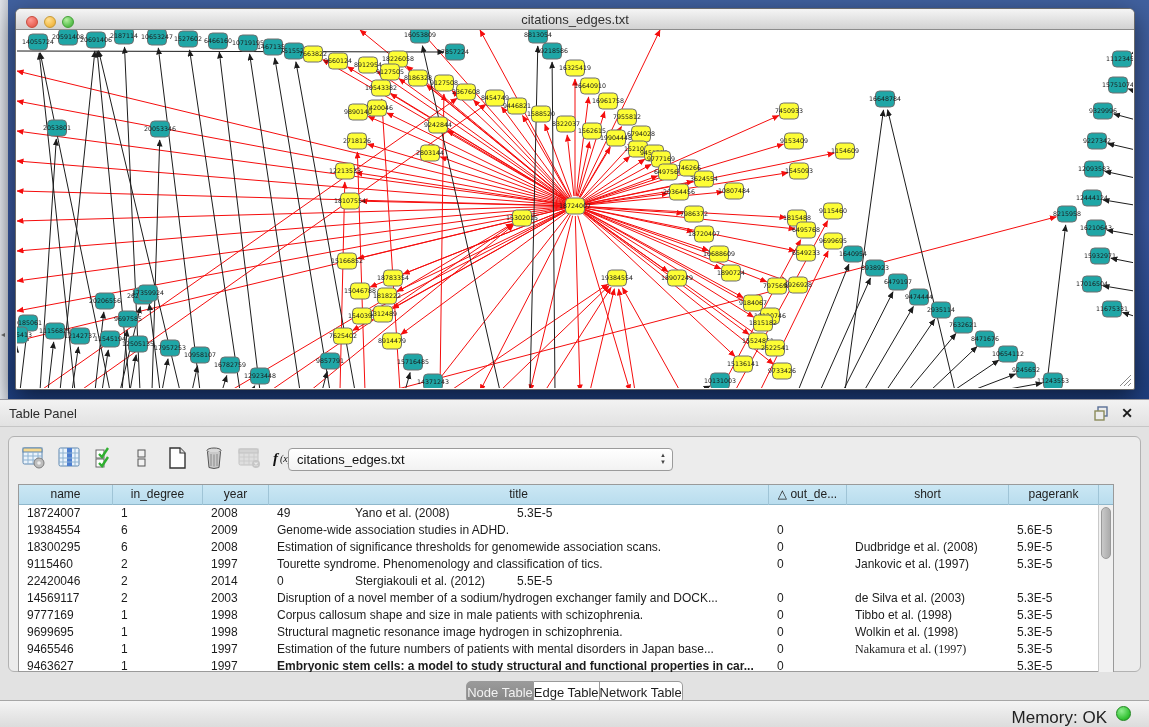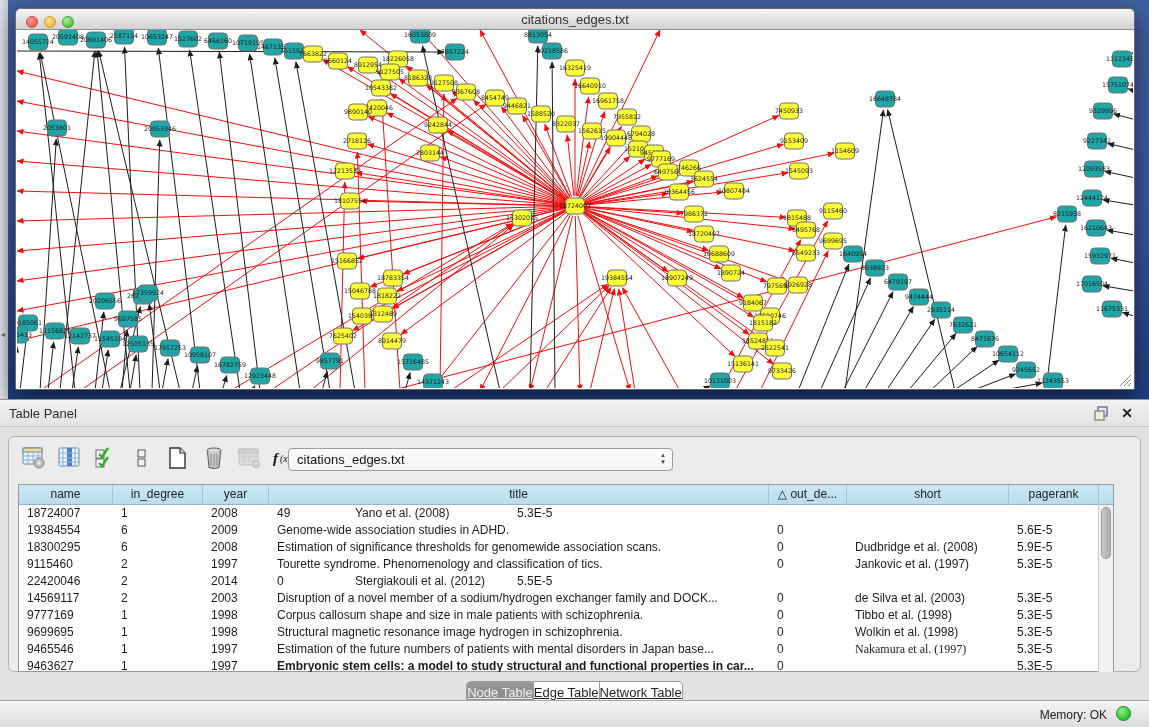--- a/index.html
+++ b/index.html
@@ -62,29 +62,29 @@
   .tr { display:flex; height:17px; line-height:16px; }
   .td { padding-left:8px; overflow:hidden; white-space:nowrap; color:#1c1c1c; }
   #tbl-scroll { position:absolute; right:0; top:20px; width:15px; height:167px;
     background:#F1F1F1; border-left:1px solid #C9C9C9; }
   #tbl-thumb { position:absolute; left:2px; top:2px; width:10px; height:52px;
     background:linear-gradient(90deg,#C9C9C9,#ABABAB); border-radius:5px; border:1px solid #9A9A9A; }
 
   
   #tabs { position:absolute; left:0; top:281px; width:1149px; height:24px; display:flex; justify-content:center; }
   .seg { height:22px; line-height:21px; padding:0 0; font-size:13px;
-    background:#FFFFFF; color:#1e1e1e; border:1px solid #9a9a9a; border-left:none;text-decoration:underline; }
+    background:#FFFFFF; color:#1e1e1e; border:1px solid #9a9a9a; border-left:none; }
   .seg:first-child { border-left:1px solid #9a9a9a; border-radius:5px 0 0 5px; }
   .seg:last-child { border-radius:0 5px 5px 0; }
   .seg.sel { background:linear-gradient(180deg,#9A9A9A,#868686); color:#F2F2F2; }
 
   
   #status-bar { position:absolute; left:0; top:700px; width:1149px; height:27px;
     background:linear-gradient(180deg,#F4F4F4,#DCDCDC); border-top:1px solid #A6A6A6; }
-  #mem-label { position:absolute; right:42px; top:7px; font-size:12px; color:#222; }
+  #mem-label { position:absolute; right:42px; top:7px; font-size:17px; color:#222; }
   #mem-dot { position:absolute; right:18px; top:5px; width:15px; height:15px; border-radius:50%;
     background:radial-gradient(circle at 35% 30%,#90EE90,#35C335 65%,#1E9E1E); border:1px solid #1C871C; }
 </style>
 </head>
 <body>
 
 <div id="stage">
 
   <div id="desktop">
     <div id="left-strip">

